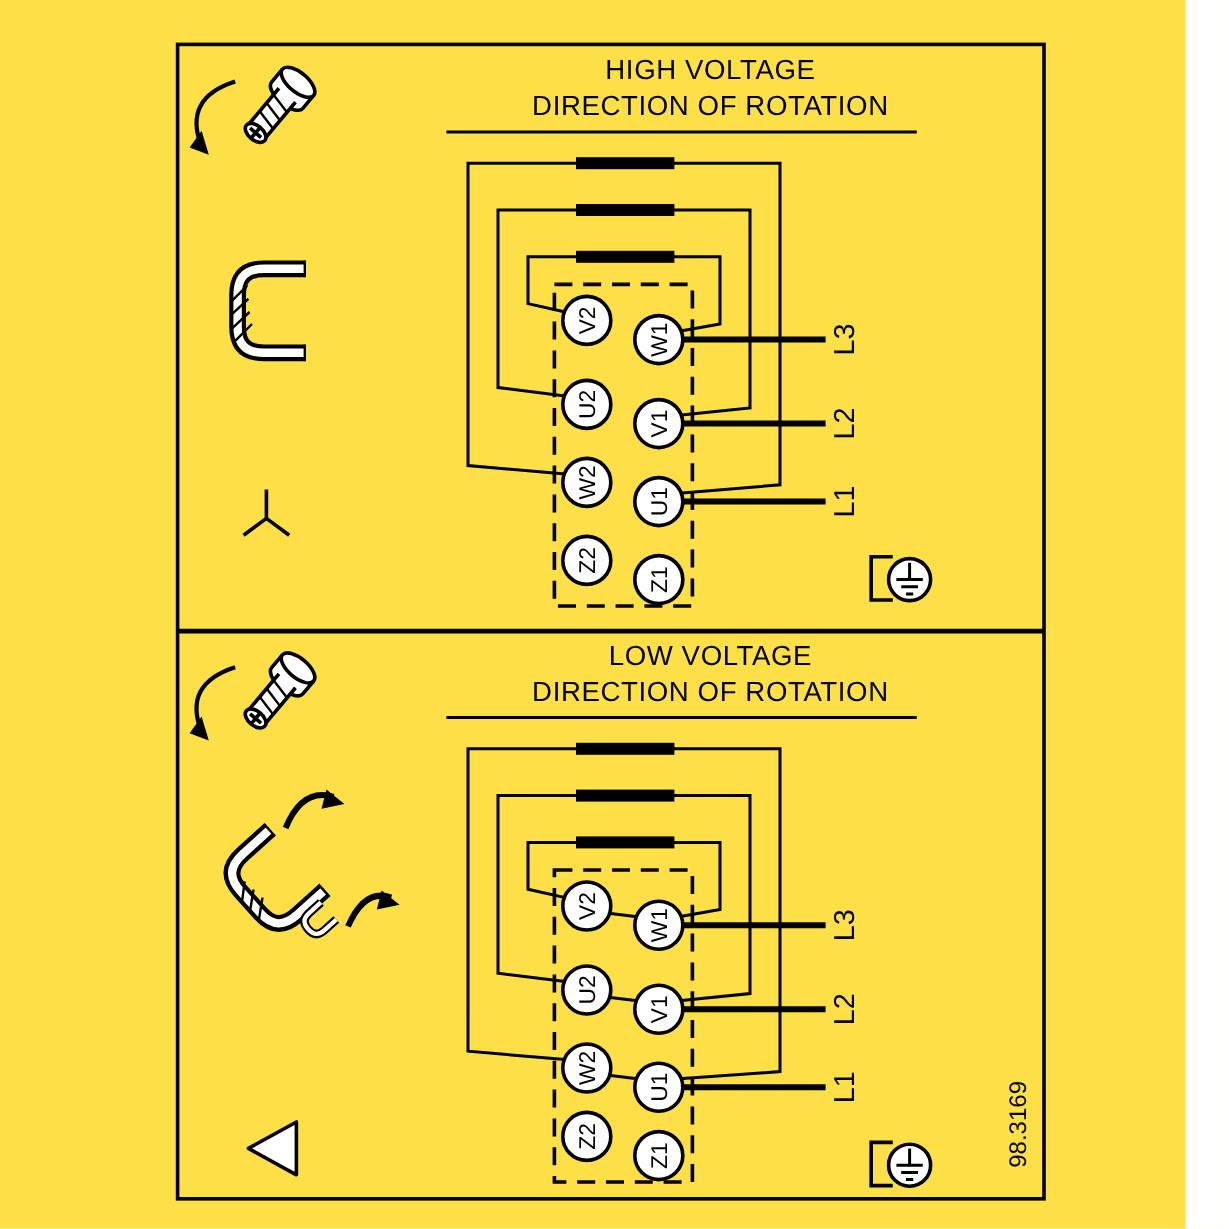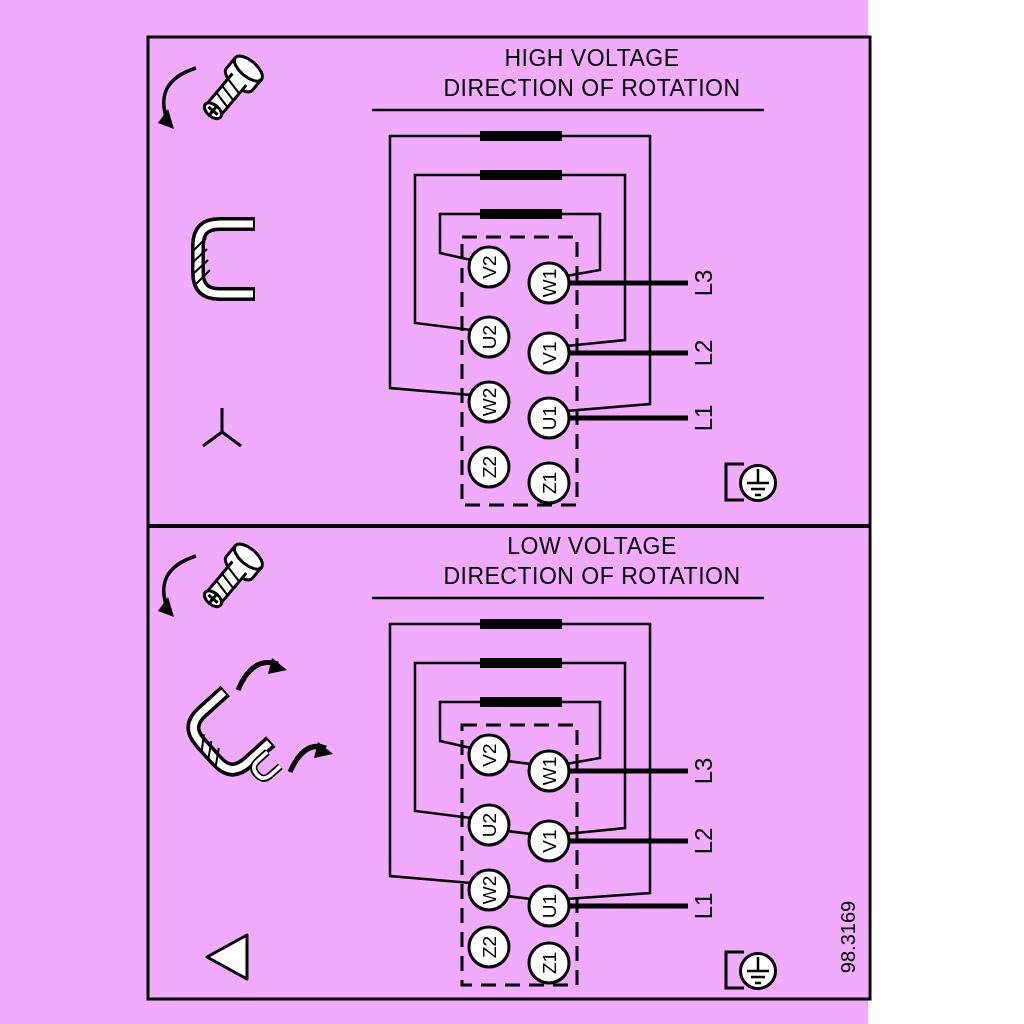--- a/index.html
+++ b/index.html
@@ -1,16 +1,16 @@
 <!DOCTYPE html>
 <html><head>
 <meta charset="utf-8">
 <style>
   html,body{margin:0;padding:0;background:#fff;}
-  .stage{width:868px;height:1024px;position:relative;background:#f0abfc;}
+  .stage{width:988px;height:1024px;position:relative;background:#fde047;}
   svg{display:block;}
   text{font-family:"Liberation Sans",sans-serif;fill:#000;}
   .title{font-size:23px;letter-spacing:.5px;}
   .term{font-size:19px;}
   .lline-label{font-size:24px;}
   .ref{font-size:20px;}
   .terminal{fill:#fff;stroke:#000;stroke-width:3;}
   .wire{fill:none;stroke:#000;stroke-width:2.5;}
   .thickline{fill:none;stroke:#000;stroke-width:5;}
   .dashedbox{fill:none;stroke:#000;stroke-width:3;stroke-dasharray:15 9;}

